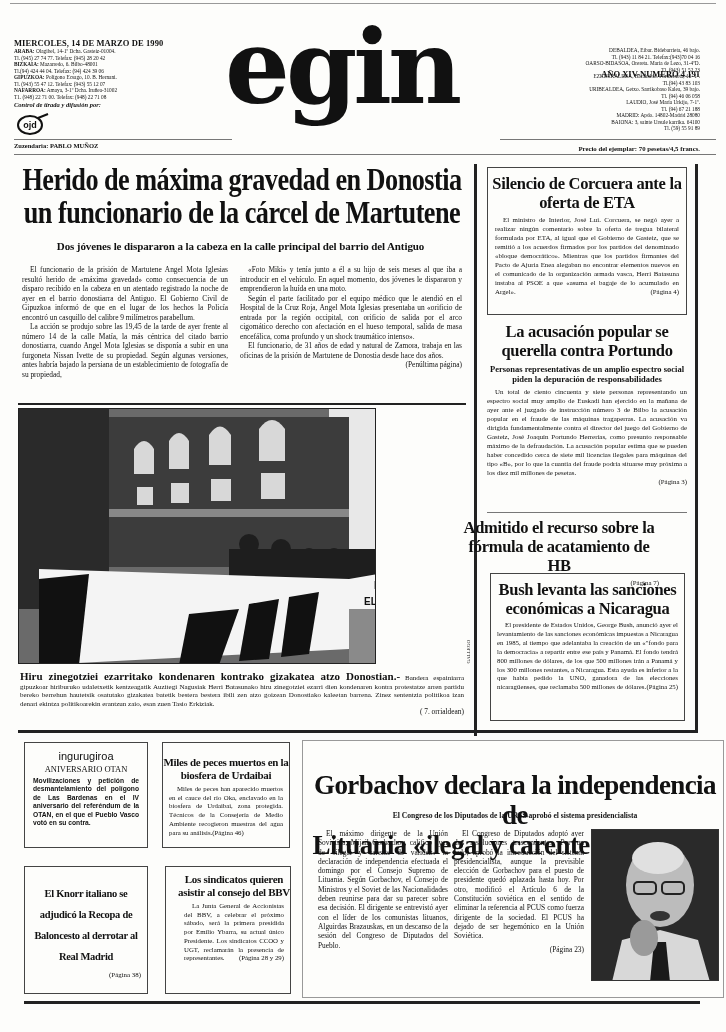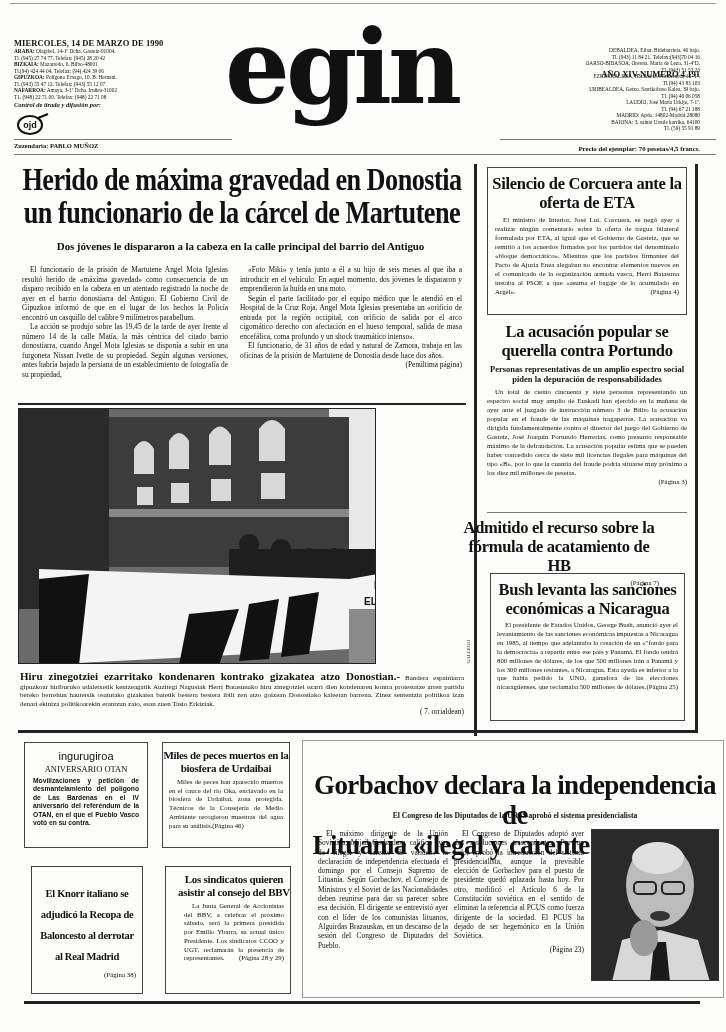--- a/index.html
+++ b/index.html
@@ -214,27 +214,27 @@
 
 <div class="rule" style="left:476px;top:730px;width:222px;height:3px;"></div>
 
 <div class="box" style="left:24px;top:742px;width:124px;height:106px;">
   <div class="sans" style="text-align:center;font-size:11px;margin-top:7px;">ingurugiroa</div>
   <div style="text-align:center;font-size:8.5px;margin-top:2px;">ANIVERSARIO OTAN</div>
   <div class="sans" style="font-weight:bold;font-size:6.7px;line-height:8.4px;padding:3px 8px;text-align:justify;">Movilizaciones y petición de desmantelamiento del polígono de Las Bardenas en el IV aniversario del referéndum de la OTAN, en el que el Pueblo Vasco votó en su contra.</div>
 </div>
 
 <div class="box" style="left:162px;top:742px;width:128px;height:106px;">
-  <div class="small-head" style="margin-top:6px;">Miles de peces muertos en la biosfera de Urdaibai</div>
+  <div class="small-head" style="margin-top:13px;">Miles de peces muertos en la biosfera de Urdaibai</div>
   <div class="col-text" style="padding:3px 6px; font-size:6.8px; line-height:8.7px;">
     <p><span>Miles de peces han aparecido muertos en el cauce del río Oka, enclavado en la biosfera de Urdaibai, zona protegida. Técnicos de la Consejería de Medio Ambiente recogieron muestras del agua para su análisis.</span><span>(Página 46)</span></p>
   </div>
 </div>
 
-<div class="box" style="left:31px;top:866px;width:112px;height:128px;">
+<div class="box" style="left:24px;top:866px;width:124px;height:128px;">
   <div style="text-align:center;font-weight:bold;font-size:10.5px;line-height:21px;padding:16px 8px 0;letter-spacing:-0.3px;">El Knorr italiano se adjudicó la Recopa de Baloncesto al derrotar al Real Madrid</div>
   <div class="page-ref" style="font-size:6.9px;padding-right:6px;margin-top:4px;">(Página 38)</div>
 </div>
 
 <div class="box" style="left:165px;top:866px;width:126px;height:128px;padding-left:12px;">
   <div class="small-head" style="margin-top:6px;">Los sindicatos quieren asistir al consejo del BBV</div>
   <div class="col-text" style="padding:3px 6px; font-size:6.8px; line-height:8.7px;">
     <p>La Junta General de Accionistas del BBV, a celebrar el próximo sábado, será la primera presidida por Emilio Ybarra, su actual único Presidente. Los sindicatos CCOO y UGT, reclamarán la presencia de representantes.</p>
     <div class="page-ref" style="font-size:6.8px;margin-top:-9px;">(Página 28 y 29)</div>
   </div>

